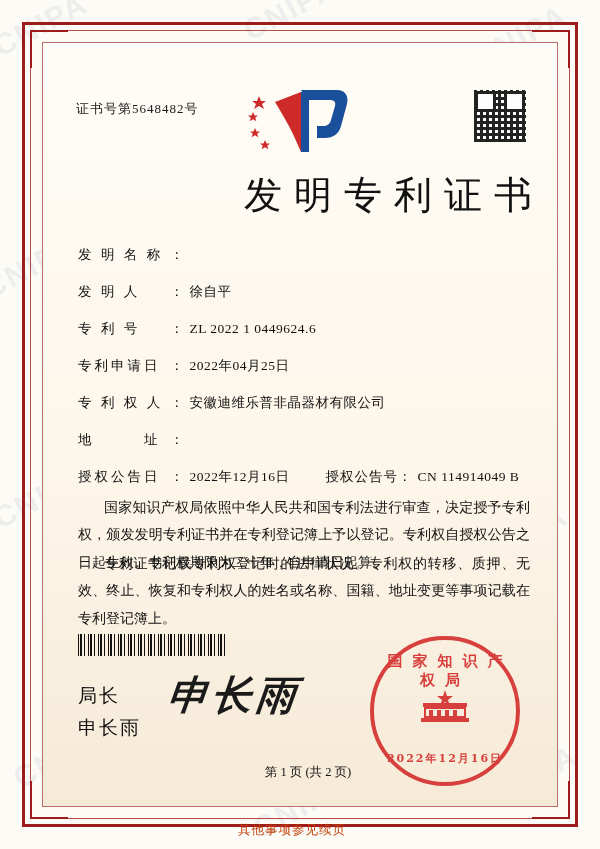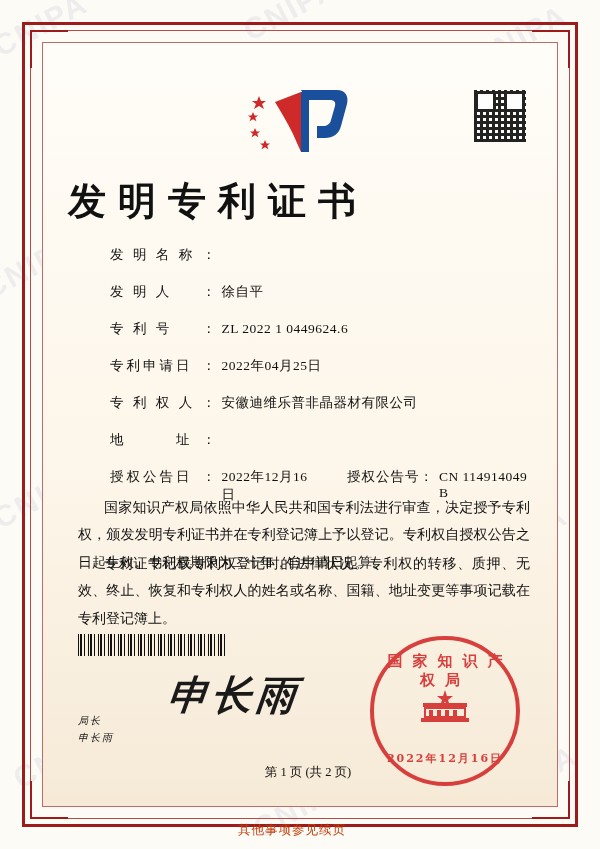--- a/index.html
+++ b/index.html
@@ -89,33 +89,33 @@
     position: absolute;
     width: 15px; height: 15px;
     border: 3px solid #111;
     background: #fff;
   }
   .qr::before { left: 1px; top: 1px; }
   .qr::after { right: 1px; top: 1px; }
 
   .title {
     position: absolute;
-    left: 0; right: 0; top: 120px;
-    text-align: left;
+    left: 0; right: 0; top: 114px;
+    text-align: right;
     font-size: 38px;
-    font-weight: bold;
+    font-weight: normal;
     letter-spacing: 12px;
     color: #111;
     font-family: "DejaVu Serif", serif;
     text-indent: 12px;
   }
 
   .fields {
     position: absolute;
-    left: 22px; right: 14px; top: 190px; margin-left: 32px;
+    left: 22px; right: 14px; top: 190px;
   }
   .field {
     display: flex;
     align-items: baseline;
     margin-bottom: 19px;
     font-size: 13.5px;
     color: #111;
   }
   .field .lbl {
     width: 92px;
@@ -149,26 +149,25 @@
     left: 22px; top: 578px;
     width: 148px; height: 22px;
     background: repeating-linear-gradient(90deg,
       #111 0 1px, transparent 1px 2px,
       #111 2px 4px, transparent 4px 6px,
       #111 6px 7px, transparent 7px 10px);
   }
 
   .sign-block {
     position: absolute;
-    left: 22px; top: 656px;
-    font-size: 10px;
+    left: 22px; top: 624px;
+    font-size: 19px;
     line-height: 1.7;
     letter-spacing: 2px;
     color: #111;
-    font-style: italic;
   }
   .handwriting {
     position: absolute;
     left: 112px; top: 612px;
     font-family: "DejaVu Serif", serif;
     font-size: 40px;
     font-weight: bold;
     font-style: italic;
     color: #1a1a1a;
     letter-spacing: 4px;
@@ -250,20 +249,21 @@
   <div class="border-inner"></div>
   <div class="border-mid"></div>
   <div class="border-outer"></div>
   <div class="corner tl"></div>
   <div class="corner tr"></div>
   <div class="corner bl"></div>
   <div class="corner br"></div>
 
   <div class="content">
 
+    <div class="cert-no">证书号第5648482号</div>
 
     <svg class="logo" viewBox="0 0 110 70">
       <path d="M56 4 L92 4 C100 4 104 10 102 18 L96 40 C94 48 88 52 80 52 L72 52 L72 40 L78 40 C82 40 85 38 86 34 L90 20 C91 16 89 14 85 14 L62 14 Z" fill="#1a4f9c"></path>
       <path d="M56 6 L56 66 L64 66 L64 6 Z" fill="#1a4f9c"></path>
       <path d="M30 16 L56 6 L56 66 L48 48 C42 36 36 26 30 16 Z" fill="#cf2a2a"></path>
       <path d="M26 20 L48 14 L48 62 L42 46 C36 36 31 28 26 20 Z" fill="#ffffff" opacity="0"></path>
       <g fill="#cf2a2a">
         <polygon points="14,10 16,15 21,15 17,18 19,23 14,20 9,23 11,18 7,15 12,15"></polygon>
         <polygon points="8,26 9.5,29.5 13,29.5 10.2,31.8 11.4,35.3 8,33.2 4.6,35.3 5.8,31.8 3,29.5 6.5,29.5"></polygon>
         <polygon points="10,42 11.5,45.5 15,45.5 12.2,47.8 13.4,51.3 10,49.2 6.6,51.3 7.8,47.8 5,45.5 8.5,45.5"></polygon>

